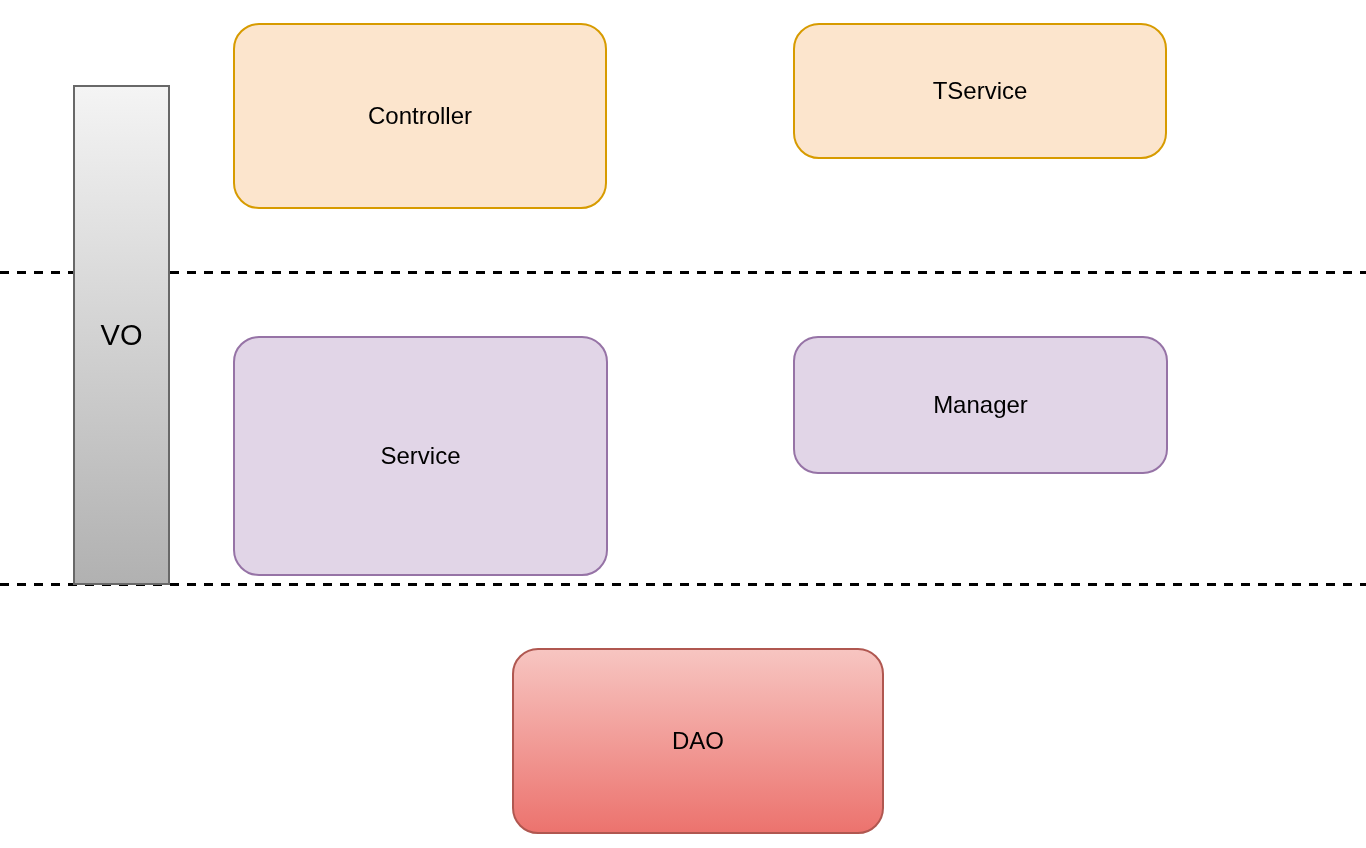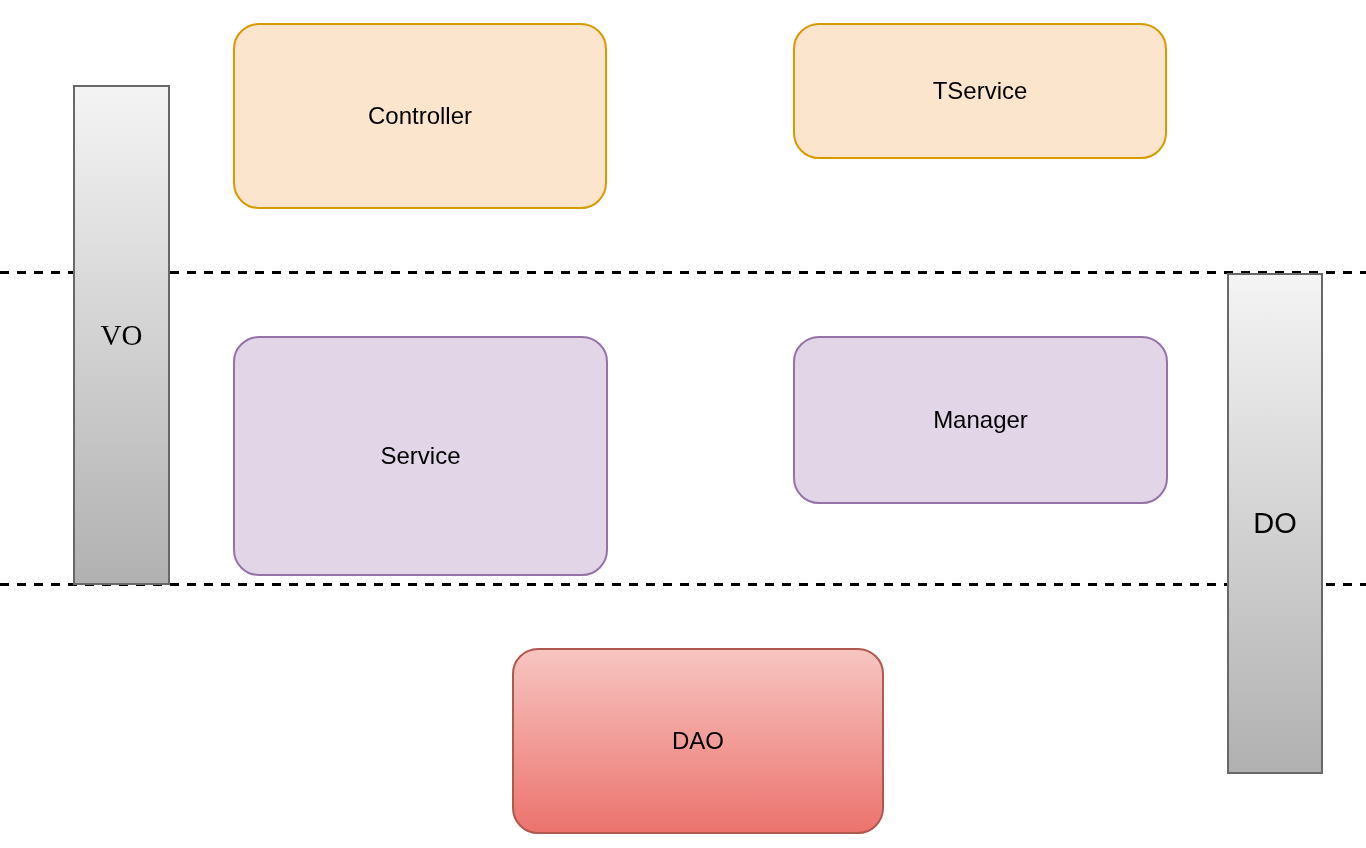--- a/index.html
+++ b/index.html
@@ -53,54 +53,51 @@
     background: var(--purple-fill, #E1D5E7);
     border: 2.5px solid var(--purple-stroke, #9673A6);
   }
   .node.red {
     background: linear-gradient(180deg, var(--red-fill-top, #F7C5C1) 0%, var(--red-fill-bottom, #EC736E) 100%);
     border: 2.5px solid var(--red-stroke, #B05750);
   }
   #node-controller { left: 233px; top: 23px;  width: 374px; height: 186px; }
   #node-tservice   { left: 793px; top: 23px;  width: 374px; height: 136px; }
   #node-service    { left: 233px; top: 336px; width: 375px; height: 240px; }
-  #node-manager    { left: 793px; top: 336px; width: 375px; height: 168px; }
+  #node-manager    { left: 793px; top: 336px; width: 375px; height: 138px; border-radius: 25px; }
   #node-dao        { left: 512px; top: 648px; width: 372px; height: 186px; }
 
   
   .vbar {
     position: absolute;
     box-sizing: border-box;
     background: linear-gradient(180deg, var(--gray-fill-top, #F4F4F4) 0%, var(--gray-fill-bottom, #B1B1B1) 100%);
     border: 2px solid var(--gray-stroke, #686868);
     display: flex;
     align-items: center;
     justify-content: center;
     font-size: 29px;
     color: #000000;
     z-index: 2;
   }
-  #bar-vo { left: 73px;   top: 85px;  width: 97px; height: 500px; font-family: Liberation Serif, serif; }
+  #bar-vo { left: 73px;   top: 85px;  width: 97px; height: 500px; }
   #bar-do { left: 1227px; top: 273px; width: 96px; height: 501px; }
 
   .label { pointer-events: none; }
 </style>
 </head>
 <body>
 
 <div id="canvas">
 
   <div class="divider" id="divider-1"></div>
   <div class="divider" id="divider-2"></div>
 
   <div class="vbar" id="bar-vo">
     <span class="label">VO</span>
-  </div>
-  <div class="vbar" id="bar-do">
-    <span class="label">DO</span>
   </div>
 
   <div class="node orange" id="node-controller">
     <span class="label">Controller</span>
   </div>
   <div class="node orange" id="node-tservice">
     <span class="label">TService</span>
   </div>
 
   <div class="node purple" id="node-service">

